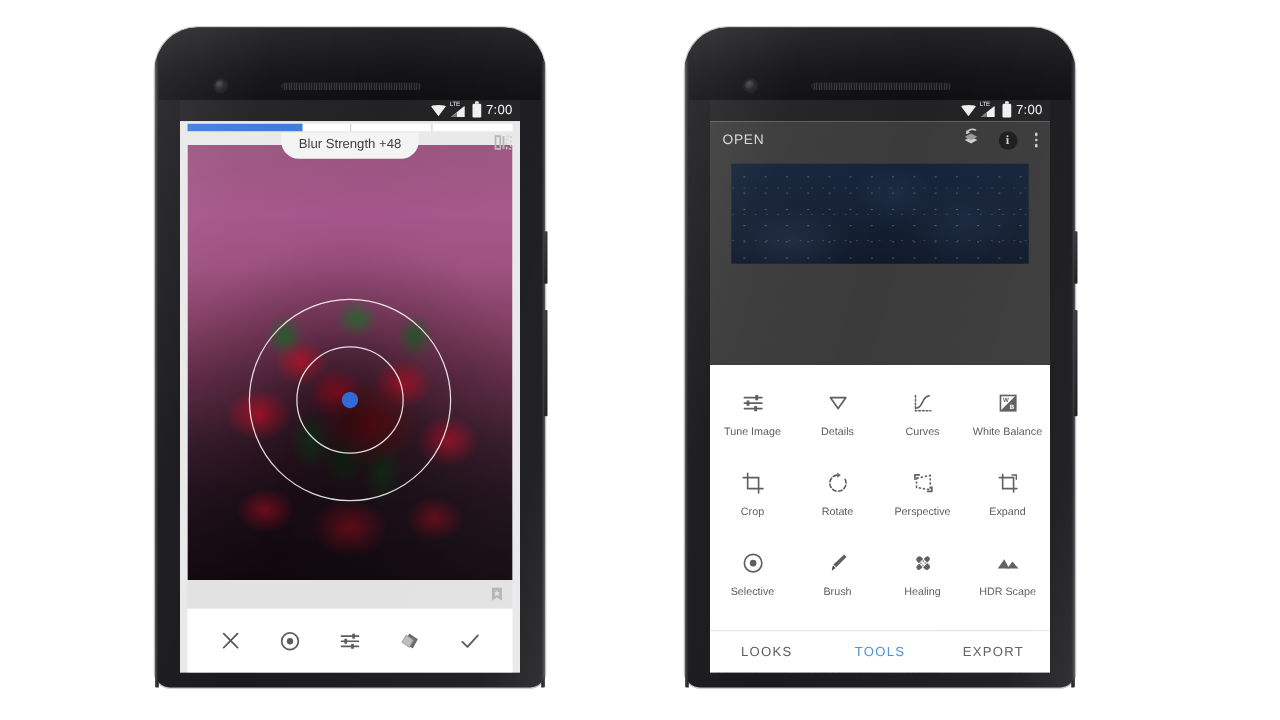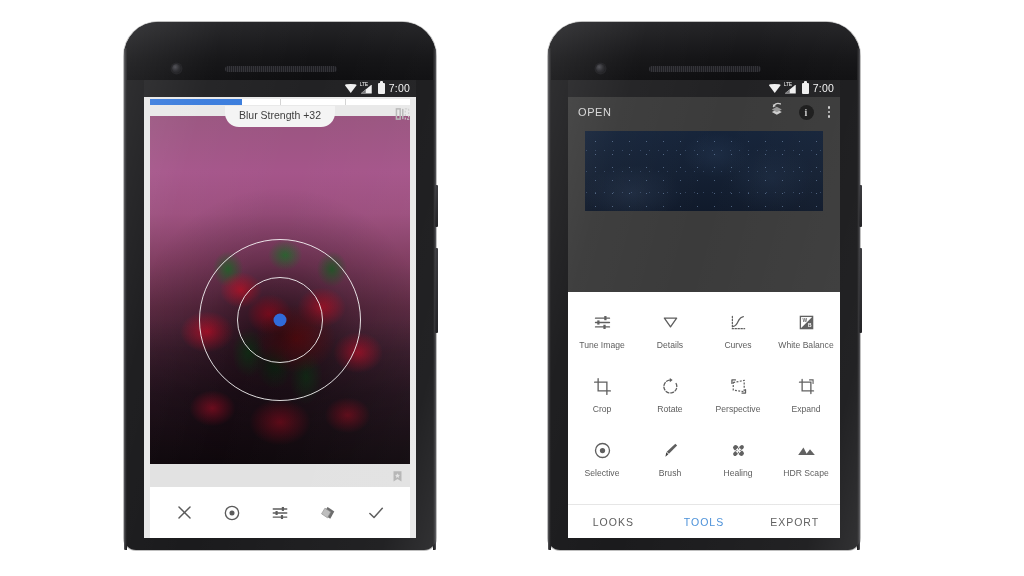--- a/index.html
+++ b/index.html
@@ -433,21 +433,21 @@
     <div class="editor">
 
       <div class="slider-track">
         <span class="slider-seg"></span>
         <span class="slider-seg"></span>
         <span class="slider-seg"></span>
         <span class="slider-seg"></span>
       </div>
       <div class="slider-fill" style="width:92px;"></div>
 
-      <div class="param-chip">Blur Strength +32</div>
+      <div class="param-chip">Blur Strength +48</div>
 
       <div class="compare-icon">
         <svg viewBox="0 0 16 15" width="15" height="14">
           <rect x="1.5" y="2" width="4" height="11" fill="none" stroke="#b9b9b9" stroke-width="1.6"></rect>
           <rect x="7.5" y="2" width="1.6" height="11" fill="#b9b9b9"></rect>
           <rect x="11" y="2" width="3.6" height="11" fill="none" stroke="#cfcfcf" stroke-width="1.2" stroke-dasharray="2 1.6"></rect>
         </svg>
       </div>
 
       <div class="photo-wrap">

